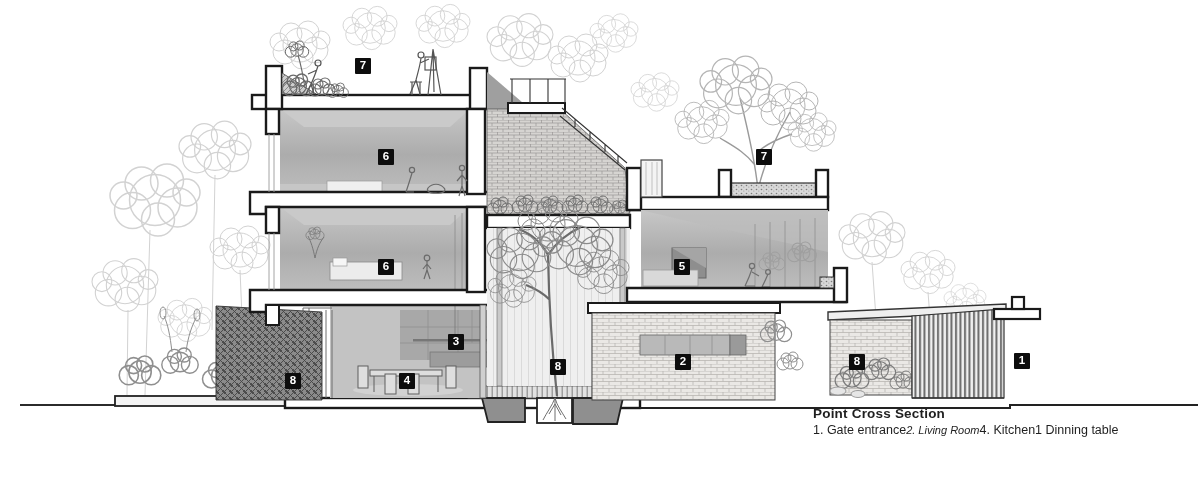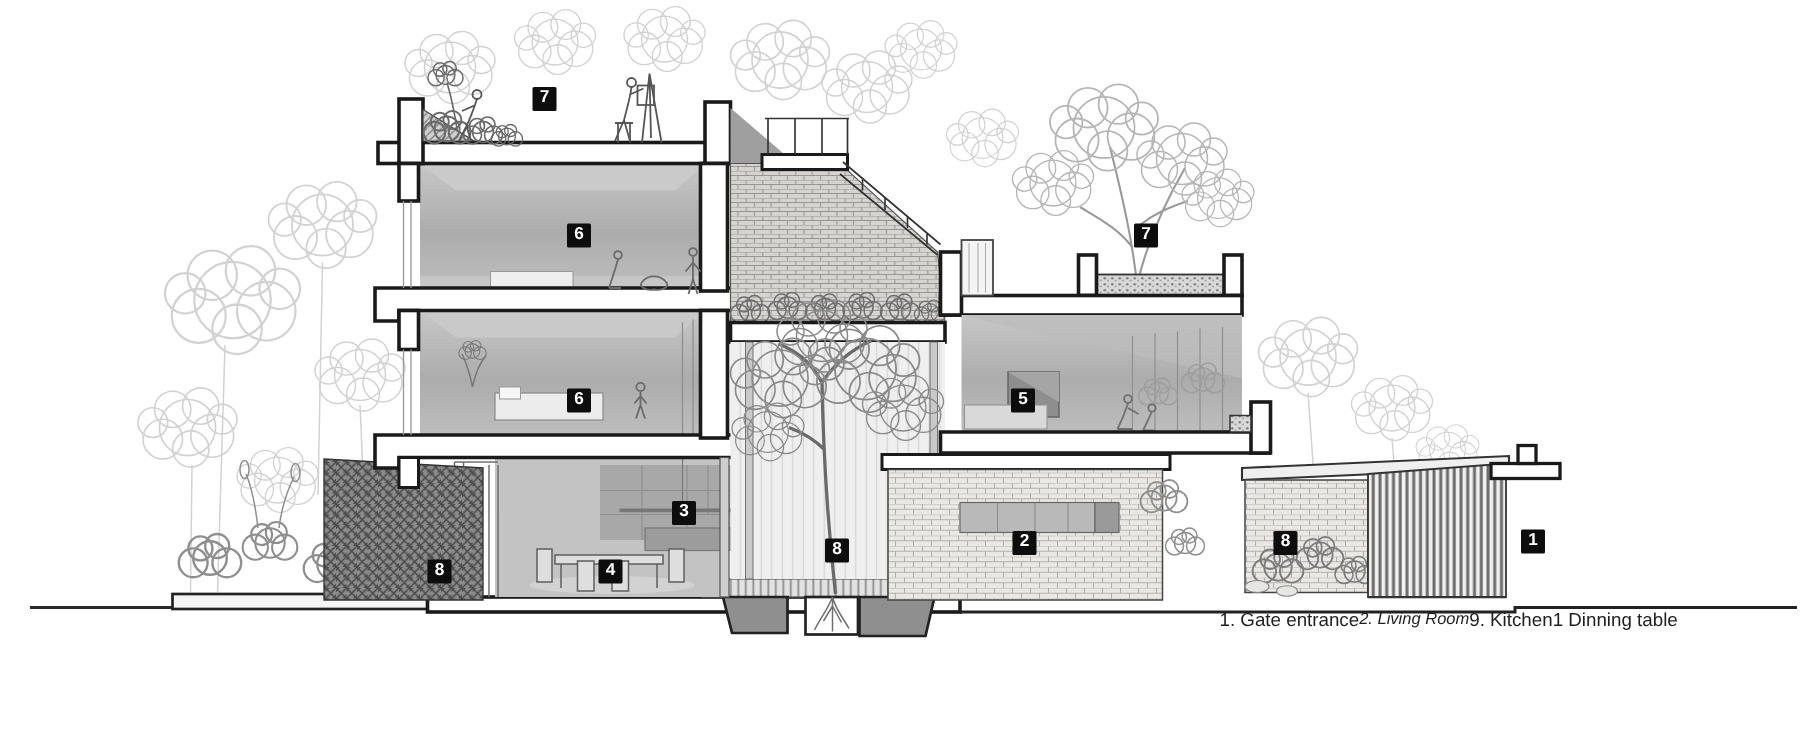--- a/index.html
+++ b/index.html
@@ -323,22 +323,23 @@
 <div class="marker" style="left:674px;top:259px">5</div>
 <div class="marker" style="left:448px;top:334px">3</div>
 <div class="marker" style="left:285px;top:373px">8</div>
 <div class="marker" style="left:399px;top:373px">4</div>
 <div class="marker" style="left:550px;top:359px">8</div>
 <div class="marker" style="left:675px;top:354px">2</div>
 <div class="marker" style="left:849px;top:354px">8</div>
 <div class="marker" style="left:1014px;top:353px">1</div>
 
 <div class="legend">
+  <div class="legend-title">Point Cross Section</div>
   <div class="legend-cols">
     <div class="legend-col">
       <div class="legend-item">1. Gate entrance</div>
       <div class="legend-item small">2. Living Room</div>
-      <div class="legend-item">9. Kitchen</div>
+      <div class="legend-item">4. Kitchen</div>
       <div class="legend-item">1 Dinning table</div>
     </div>
   </div>
 </div>
 </div>
 
 </body></html>

